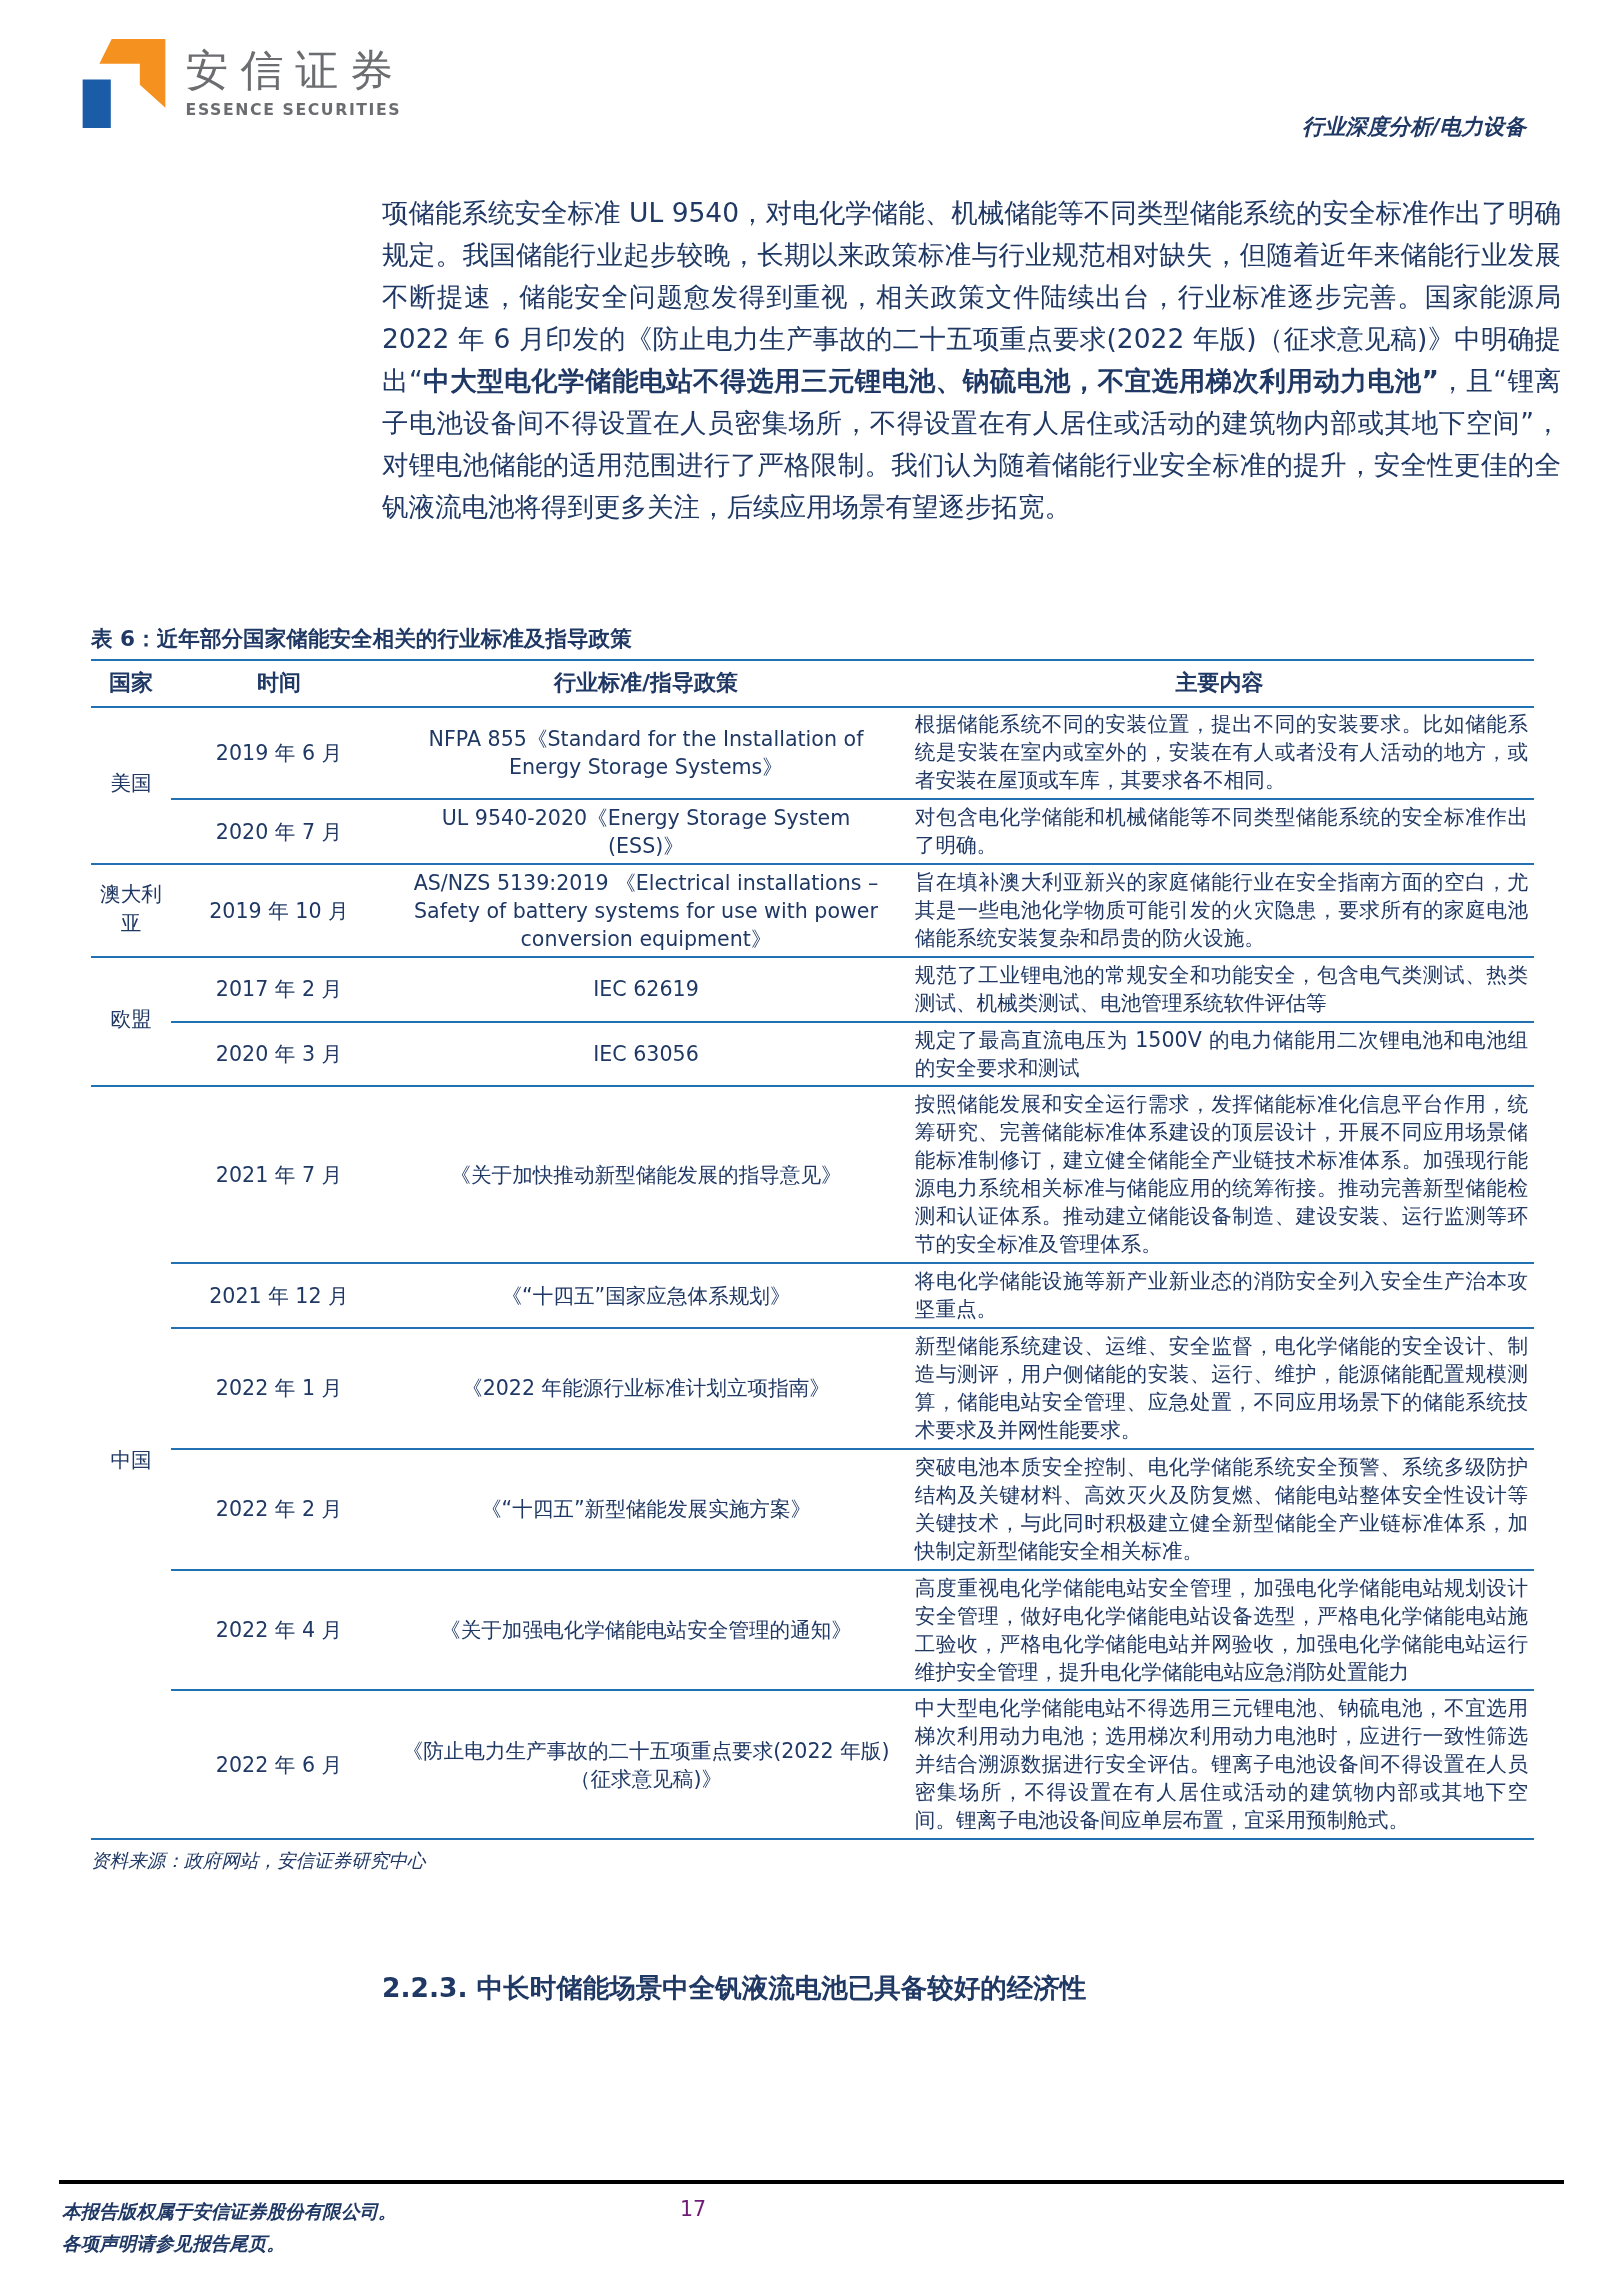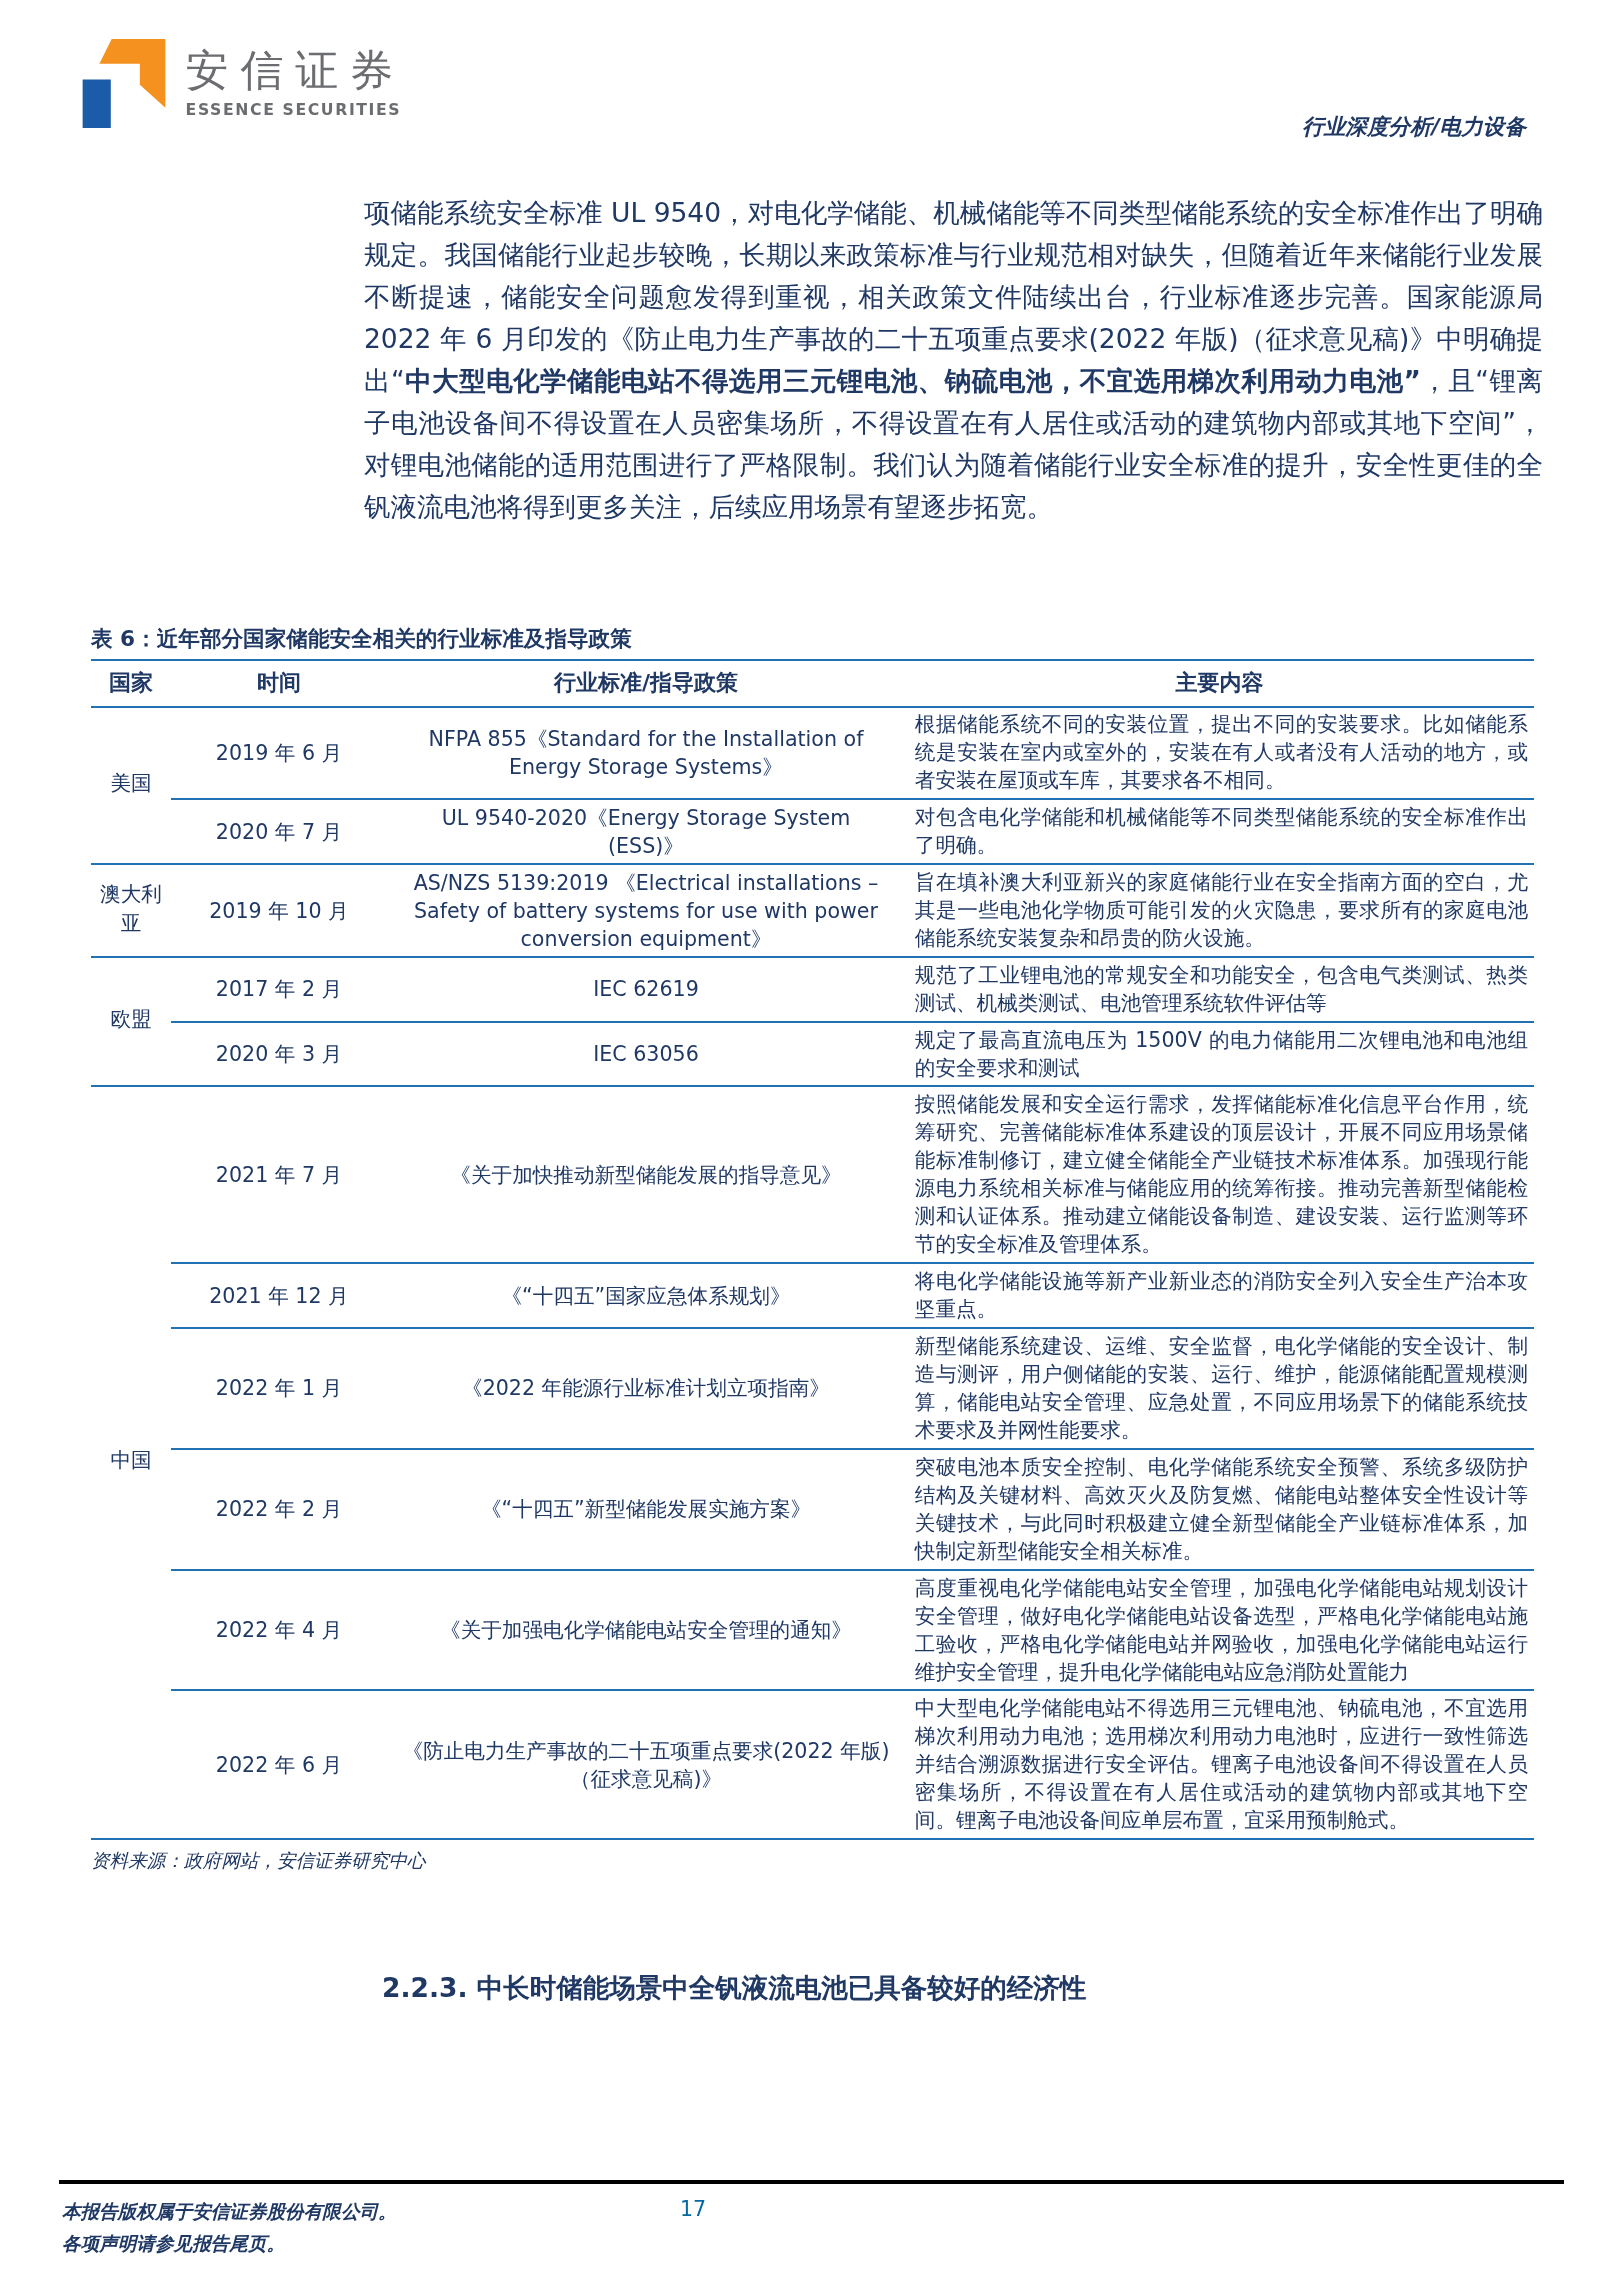--- a/index.html
+++ b/index.html
@@ -26,21 +26,21 @@
   .logo-text-en{
     font-size:15.7px;letter-spacing:1.6px;color:var(--logo-gray);
     font-weight:600;margin-top:7.8px;
   }
   .header-right{
     position:absolute;right:96px;top:112px;
     font-size:21.6px;font-weight:bold;font-style:italic;color:var(--navy);
   }
   
   .intro{
-    position:absolute;left:364px;top:192px;width:1179px;
+    position:absolute;left:382px;top:192px;width:1179px;
     font-size:26.5px;line-height:42px;text-align:justify;color:var(--navy);
   }
   .intro b{font-weight:bold;}
   
   .table-block{position:absolute;left:91px;top:624px;width:1443px;}
   .table-title{
     font-size:21.6px;font-weight:bold;color:var(--navy);
     padding-bottom:5.9px;border-bottom:2px solid var(--line);
   }
   table.policy{
@@ -73,21 +73,21 @@
   .section-body{font-size:26.5px;line-height:43px;text-align:justify;}
   .section-body b{font-weight:bold;}
   
   .footer-rule{position:absolute;left:59px;top:2180px;width:1505px;height:3.9px;background:#000;}
   .footer-left{
     position:absolute;left:62px;top:2196px;
     font-size:18.6px;font-weight:bold;font-style:italic;color:var(--navy);line-height:32px;
   }
   .page-number{
     position:absolute;left:0;top:2197px;width:1386px;text-align:center;
-    font-size:20.6px;color:#0369a1;
+    font-size:20.6px;color:#701a75;
   }
 </style>
 </head>
 <body>
 
 <div class="logo">
   <svg class="logo-icon" viewBox="0 0 100 104" aria-hidden="true">
     <polygon points="36,2 97,2 97,80 68,54 68,30 22,30" fill="#F5911E"></polygon>
     <polygon points="3,48 35,48 35,103 3,103" fill="#1A5CA8"></polygon>
   </svg>

